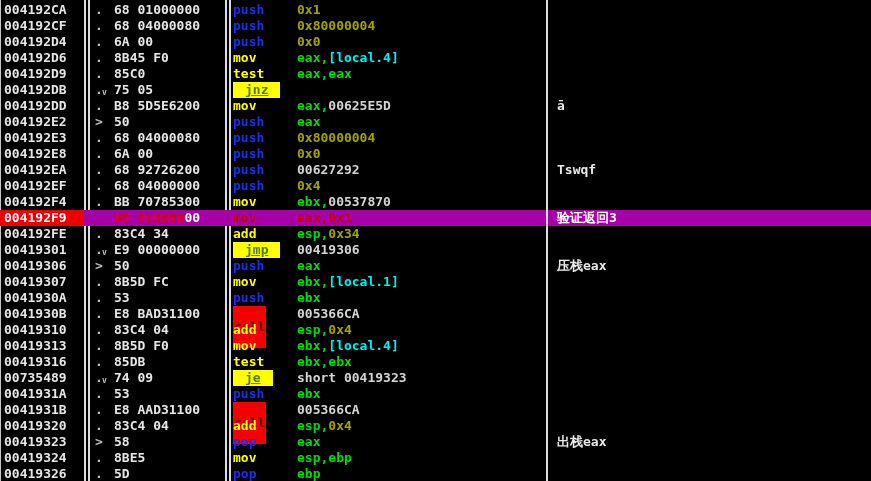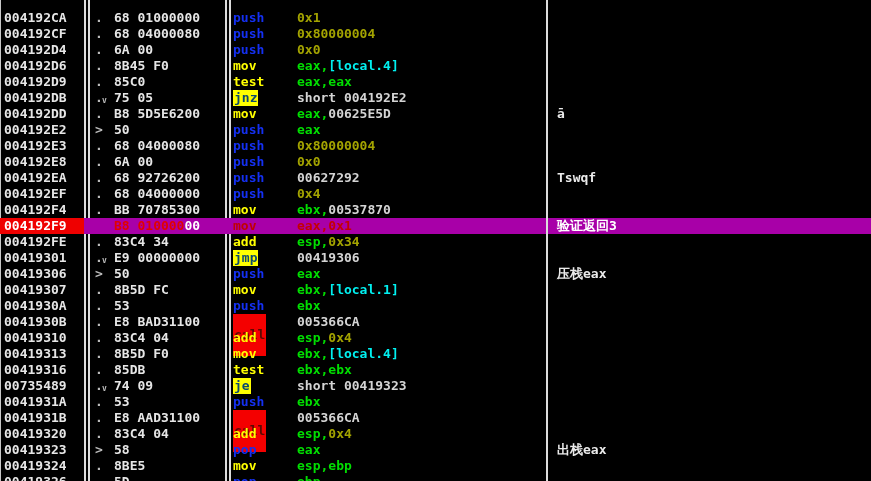--- a/index.html
+++ b/index.html
@@ -7,34 +7,34 @@
     position:relative; width:871px; height:481px;
     background:#000; overflow:hidden;
     font-family:"DejaVu Sans Mono", monospace;
     font-weight:bold; font-size:13px;
     cursor:default;
   }
   
   .vsep { position:absolute; top:0; bottom:0; width:2px; background:#dcdcdc; }
   .vsep.thin { width:1px; background:#c8c8c8; }
   .vsep.front { z-index:30; }
-  #rows { position:absolute; top:8px; left:0; width:871px; height:398px; z-index:10; }
+  #rows { position:absolute; top:0; left:0; width:871px; height:398px; z-index:10; }
   .row { position:absolute; left:0; width:871px; height:16px; line-height:16px; white-space:pre; }
   .row span { position:absolute; top:0; line-height:16px; white-space:pre; }
   .addr     { left:4px;  color:#e6e6e6; }
   .prefix   { left:95px; color:#bcbcbc; }
   .prefix .pv { position:absolute; left:7px; top:3px; font-size:8px; color:#bcbcbc; }
   .bytes    { left:114px; color:#e6e6e6; }
   .mn       { left:233px; }
   .ops      { left:297px; }
   .cmt      { left:557px; color:#eaeaea; font-family:"DejaVu Sans Mono","DejaVu Sans",sans-serif; }
   
   .mn-blue   { color:#1430f2; }
   .mn-yellow { color:#ffff00; }
-  .mn-jump   { color:#0c4a6e; background:#ffff00; padding:0 1px; }
+  .mn-jump   { color:#4d7c0f; background:#ffff00; padding:0 12px;text-decoration:underline; }
   .mn-call   { color:#5e0800; background:#f40000; padding:13px 1px; }
   .mn-sel    { color:#c00000; }
   
   .tk-reg { color:#00de00; }
   .tk-imm { color:#a3a300; }
   .tk-loc { color:#00f0f0; }
   .tk-num { color:#d4d4d4; }
   .tk-selred { color:#c40000; }
   
   .row.sel { background:#a800a8; z-index:20; }
@@ -54,21 +54,21 @@
   <div class="vsep" style="left:88px"></div>
   <div class="vsep" style="left:225px"></div>
   <div class="vsep" style="left:229px"></div>
 
   <div id="rows">
       <div class="row" style="top: 2px;"><span class="addr">004192CA</span><span class="prefix">.</span><span class="bytes">68 01000000</span><span class="mn mn-blue">push</span><span class="ops"><span class="tk-imm" style="position: static;">0x1</span></span></div>
       <div class="row" style="top: 18px;"><span class="addr">004192CF</span><span class="prefix">.</span><span class="bytes">68 04000080</span><span class="mn mn-blue">push</span><span class="ops"><span class="tk-imm" style="position: static;">0x80000004</span></span></div>
       <div class="row" style="top: 34px;"><span class="addr">004192D4</span><span class="prefix">.</span><span class="bytes">6A 00</span><span class="mn mn-blue">push</span><span class="ops"><span class="tk-imm" style="position: static;">0x0</span></span></div>
       <div class="row" style="top: 50px;"><span class="addr">004192D6</span><span class="prefix">.</span><span class="bytes">8B45 F0</span><span class="mn mn-yellow">mov</span><span class="ops"><span class="tk-reg" style="position: static;">eax,</span><span class="tk-loc" style="position: static;">[local.4]</span></span></div>
       <div class="row" style="top: 66px;"><span class="addr">004192D9</span><span class="prefix">.</span><span class="bytes">85C0</span><span class="mn mn-yellow">test</span><span class="ops"><span class="tk-reg" style="position: static;">eax,eax</span></span></div>
-      <div class="row" style="top: 82px;"><span class="addr">004192DB</span><span class="prefix">.<span class="pv">v</span></span><span class="bytes">75 05</span><span class="mn mn-jump">jnz</span><span class="ops"><span class="tk-num" style="position: static;">short 004192E2</span></span></div>
+      <div class="row" style="top: 82px;"><span class="addr">004192DB</span><span class="prefix">.<span class="pv">v</span></span><span class="bytes">75 05</span><span class="mn mn-jump">jnz</span></div>
       <div class="row" style="top: 98px;"><span class="addr">004192DD</span><span class="prefix">.</span><span class="bytes">B8 5D5E6200</span><span class="mn mn-yellow">mov</span><span class="ops"><span class="tk-reg" style="position: static;">eax,</span><span class="tk-num" style="position: static;">00625E5D</span></span><span class="cmt">ā</span></div>
       <div class="row" style="top: 114px;"><span class="addr">004192E2</span><span class="prefix">&gt;</span><span class="bytes">50</span><span class="mn mn-blue">push</span><span class="ops"><span class="tk-reg" style="position: static;">eax</span></span></div>
       <div class="row" style="top: 130px;"><span class="addr">004192E3</span><span class="prefix">.</span><span class="bytes">68 04000080</span><span class="mn mn-blue">push</span><span class="ops"><span class="tk-imm" style="position: static;">0x80000004</span></span></div>
       <div class="row" style="top: 146px;"><span class="addr">004192E8</span><span class="prefix">.</span><span class="bytes">6A 00</span><span class="mn mn-blue">push</span><span class="ops"><span class="tk-imm" style="position: static;">0x0</span></span></div>
       <div class="row" style="top: 162px;"><span class="addr">004192EA</span><span class="prefix">.</span><span class="bytes">68 92726200</span><span class="mn mn-blue">push</span><span class="ops"><span class="tk-num" style="position: static;">00627292</span></span><span class="cmt">Tswqf</span></div>
       <div class="row" style="top: 178px;"><span class="addr">004192EF</span><span class="prefix">.</span><span class="bytes">68 04000000</span><span class="mn mn-blue">push</span><span class="ops"><span class="tk-imm" style="position: static;">0x4</span></span></div>
       <div class="row" style="top: 194px;"><span class="addr">004192F4</span><span class="prefix">.</span><span class="bytes">BB 70785300</span><span class="mn mn-yellow">mov</span><span class="ops"><span class="tk-reg" style="position: static;">ebx,</span><span class="tk-num" style="position: static;">00537870</span></span></div>
       <div class="row sel" style="top: 210px;"><div class="addrcell"></div><span class="addr">004192F9</span><span class="bytes">B8 010000<span class="tail">00</span></span><span class="mn mn-sel">mov</span><span class="ops"><span class="tk-selred" style="position: static;">eax,0x1</span></span><span class="cmt">验证返回3</span></div>
       <div class="row" style="top: 226px;"><span class="addr">004192FE</span><span class="prefix">.</span><span class="bytes">83C4 34</span><span class="mn mn-yellow">add</span><span class="ops"><span class="tk-reg" style="position: static;">esp,</span><span class="tk-imm" style="position: static;">0x34</span></span></div>
       <div class="row" style="top: 242px;"><span class="addr">00419301</span><span class="prefix">.<span class="pv">v</span></span><span class="bytes">E9 00000000</span><span class="mn mn-jump">jmp</span><span class="ops"><span class="tk-num" style="position: static;">00419306</span></span></div>

